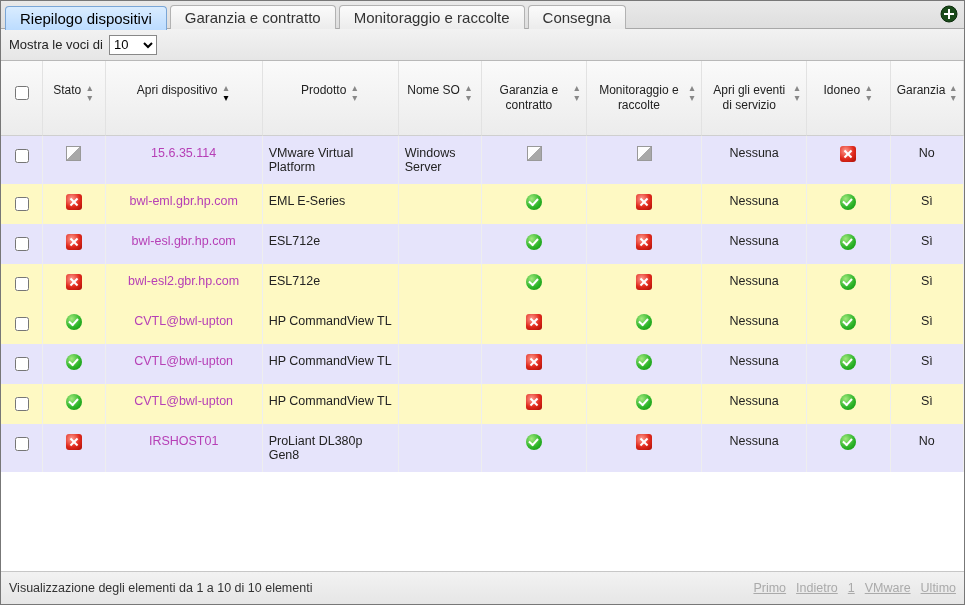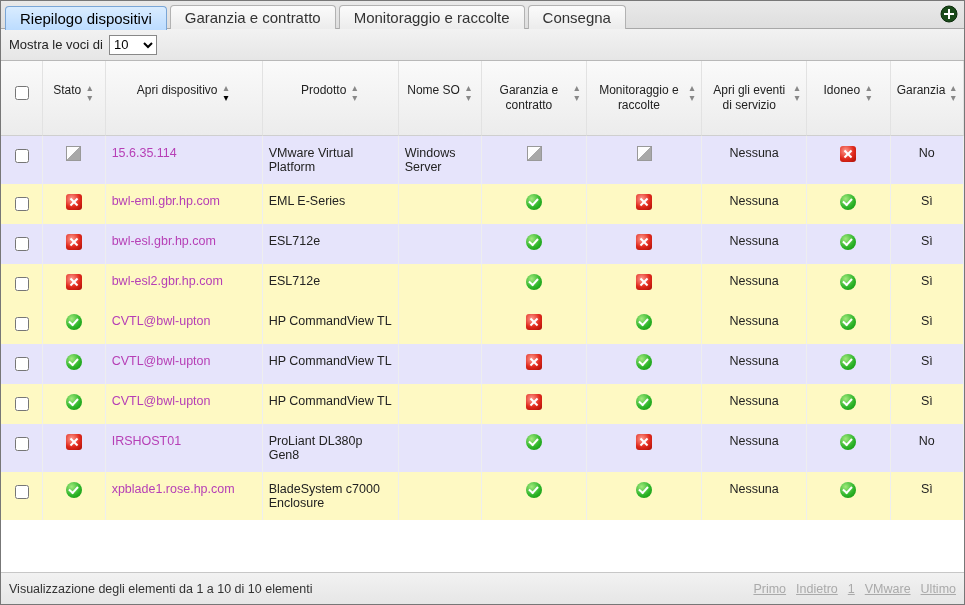--- a/index.html
+++ b/index.html
@@ -50,21 +50,21 @@
   th .hdr .label { text-align:center; line-height:1.25; }
   .sort-glyph { display:inline-block; width:9px; color:#888; line-height:1;
                 font-size:10px; }
   .sort-glyph .up,.sort-glyph .down { display:block; }
   .sort-glyph.desc-on .down { color:#000; }
   td { font-size:12.5px; color:#222; padding:10px 6px; vertical-align:top;
        border-right:1px solid #eee; }
   tr.even td { background:#e6e4fb; }
   tr.odd  td { background:#fef9c3; }
   td.center,th.center { text-align:center; }
-  td.link  { color:#b63fb6; }
+  td.link  { color:#b63fb6;text-align:center; }
   td.link span { cursor:pointer; }
   input[type=checkbox] { width:14px; height:14px; }
 
   
   .ico { display:inline-block; width:16px; height:16px; vertical-align:middle; }
   .ico-ok { border-radius:50%;
             background:radial-gradient(circle at 35% 30%, #a1e97c, #2fb52b 55%, #0b8f05);
             position:relative; }
   .ico-ok:after { content:""; position:absolute; left:3px; top:4px;
                   width:7px; height:4px; border:2px solid #fff;
@@ -74,24 +74,24 @@
              position:relative; }
   .ico-err:before,.ico-err:after { content:""; position:absolute; left:3px; top:7px;
                    width:10px; height:2px; background:#fff; }
   .ico-err:before { transform:rotate(45deg); }
   .ico-err:after  { transform:rotate(-45deg); }
   .ico-unk { border:1px solid #999;
              background:linear-gradient(135deg,#fdfdfd 0 48%,#a8a8a8 50% 100%);
              width:15px; height:15px; }
 
   
-  .footer { position:absolute; bottom:0; left:0; right:0; height:32px;
+  .footer { position:absolute; bottom:0; left:0; right:0; height:24px;
             display:flex; align-items:center; justify-content:space-between;
             background:linear-gradient(#f2f2f2,#e6e6e6);
-            border-top:1px solid #c7c7c7; padding:7px 8px;
+            border-top:1px solid #c7c7c7; padding:16px 8px;
             font-size:12.5px; color:#333; }
   .pager { display:flex; gap:10px; color:#aaa;text-decoration:underline; }
   .pager span { cursor:pointer; }
 </style>
 </head>
 <body>
 
 <div class="canvas">
 
   <div class="tabbar">
@@ -309,32 +309,20 @@
             <td class="center"><span class="ico ico-err"></span></td>
             <td class="link"><span>IRSHOST01</span></td>
             <td>ProLiant DL380p Gen8</td>
             <td></td>
             <td class="center"><span class="ico ico-ok"></span></td>
             <td class="center"><span class="ico ico-err"></span></td>
             <td class="center">Nessuna</td>
             <td class="center"><span class="ico ico-ok"></span></td>
             <td class="center">No</td>
           </tr>
-          <tr class="odd">
-            <td class="center"><input type="checkbox" style=""></td>
-            <td class="center"><span class="ico ico-ok"></span></td>
-            <td class="link"><span>xpblade1.rose.hp.com</span></td>
-            <td>BladeSystem c7000 Enclosure</td>
-            <td></td>
-            <td class="center"><span class="ico ico-ok"></span></td>
-            <td class="center"><span class="ico ico-ok"></span></td>
-            <td class="center">Nessuna</td>
-            <td class="center"><span class="ico ico-ok"></span></td>
-            <td class="center">Sì</td>
-          </tr>
         </tbody>
     </table>
   </div>
 
   <div class="footer">
     <span>Visualizzazione degli elementi da 1 a 10 di 10 elementi</span>
     <div class="pager">
       <span>Primo</span>
       <span>Indietro</span>
       <span>1</span>

